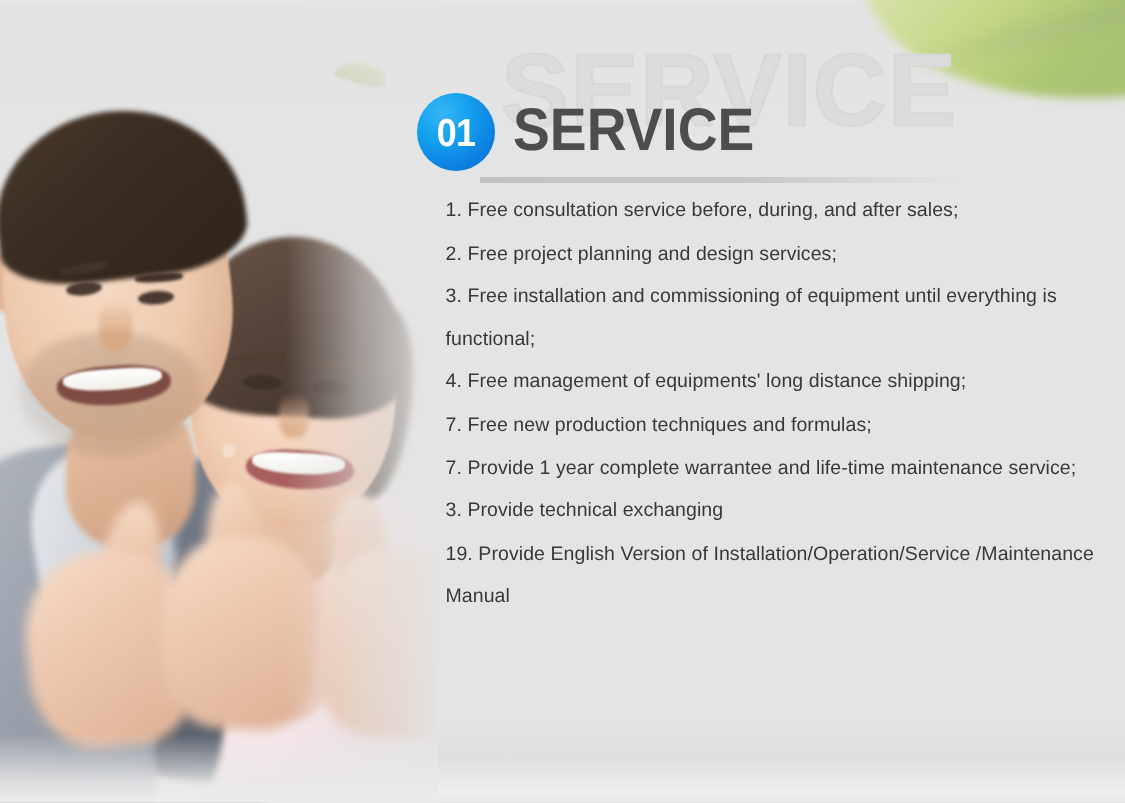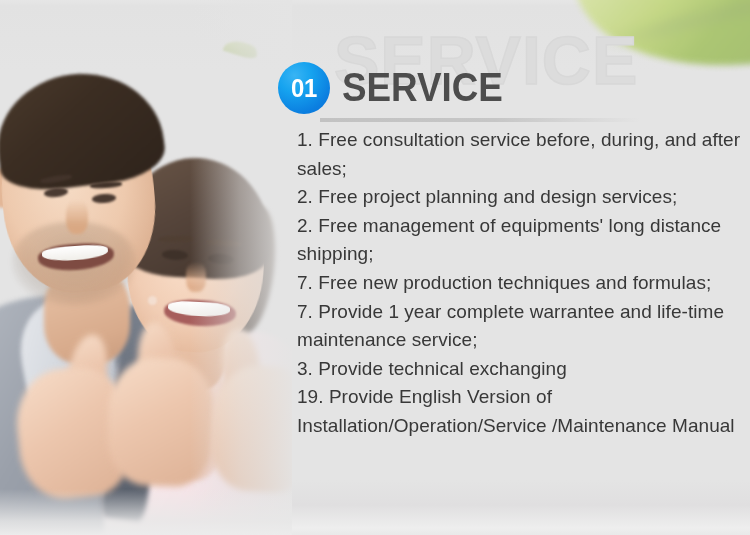--- a/index.html
+++ b/index.html
@@ -319,21 +319,21 @@
     position: absolute;
     left: 19px;
     top: 126px;
     width: 452px;
     list-style: none;
     margin: 0;
     padding: 0;
   }
   .service-item {
     color: #383838;
-    font-size: 19px;
+    font-size: 13px;
     line-height: 28.6px;
     letter-spacing: 0.05px;
     font-family: "Liberation Sans", sans-serif;
   }
 </style>
 </head>
 <body>
 
 <div id="stage">
 
@@ -391,21 +391,22 @@
       <div class="badge">
         <span class="badge-text">01</span>
       </div>
       <div class="title">SERVICE</div>
       <div class="divider"></div>
     </div>
 
     <ul class="service-list">
       <li class="service-item">1. Free consultation service before, during, and after sales;</li>
       <li class="service-item">2. Free project planning and design services;</li>
-      <li class="service-item">2. Free management of equipments' long distance shipping;</li>
+      <li class="service-item">3. Free installation and commissioning of equipment until everything is functional;</li>
+      <li class="service-item">4. Free management of equipments' long distance shipping;</li>
       <li class="service-item">7. Free new production techniques and formulas;</li>
       <li class="service-item">7. Provide 1 year complete warrantee and life-time maintenance service;</li>
       <li class="service-item">3. Provide technical exchanging</li>
       <li class="service-item">19. Provide English Version of Installation/Operation/Service /Maintenance Manual</li>
     </ul>
 
   </div>
 </div>
 
 </body></html>

